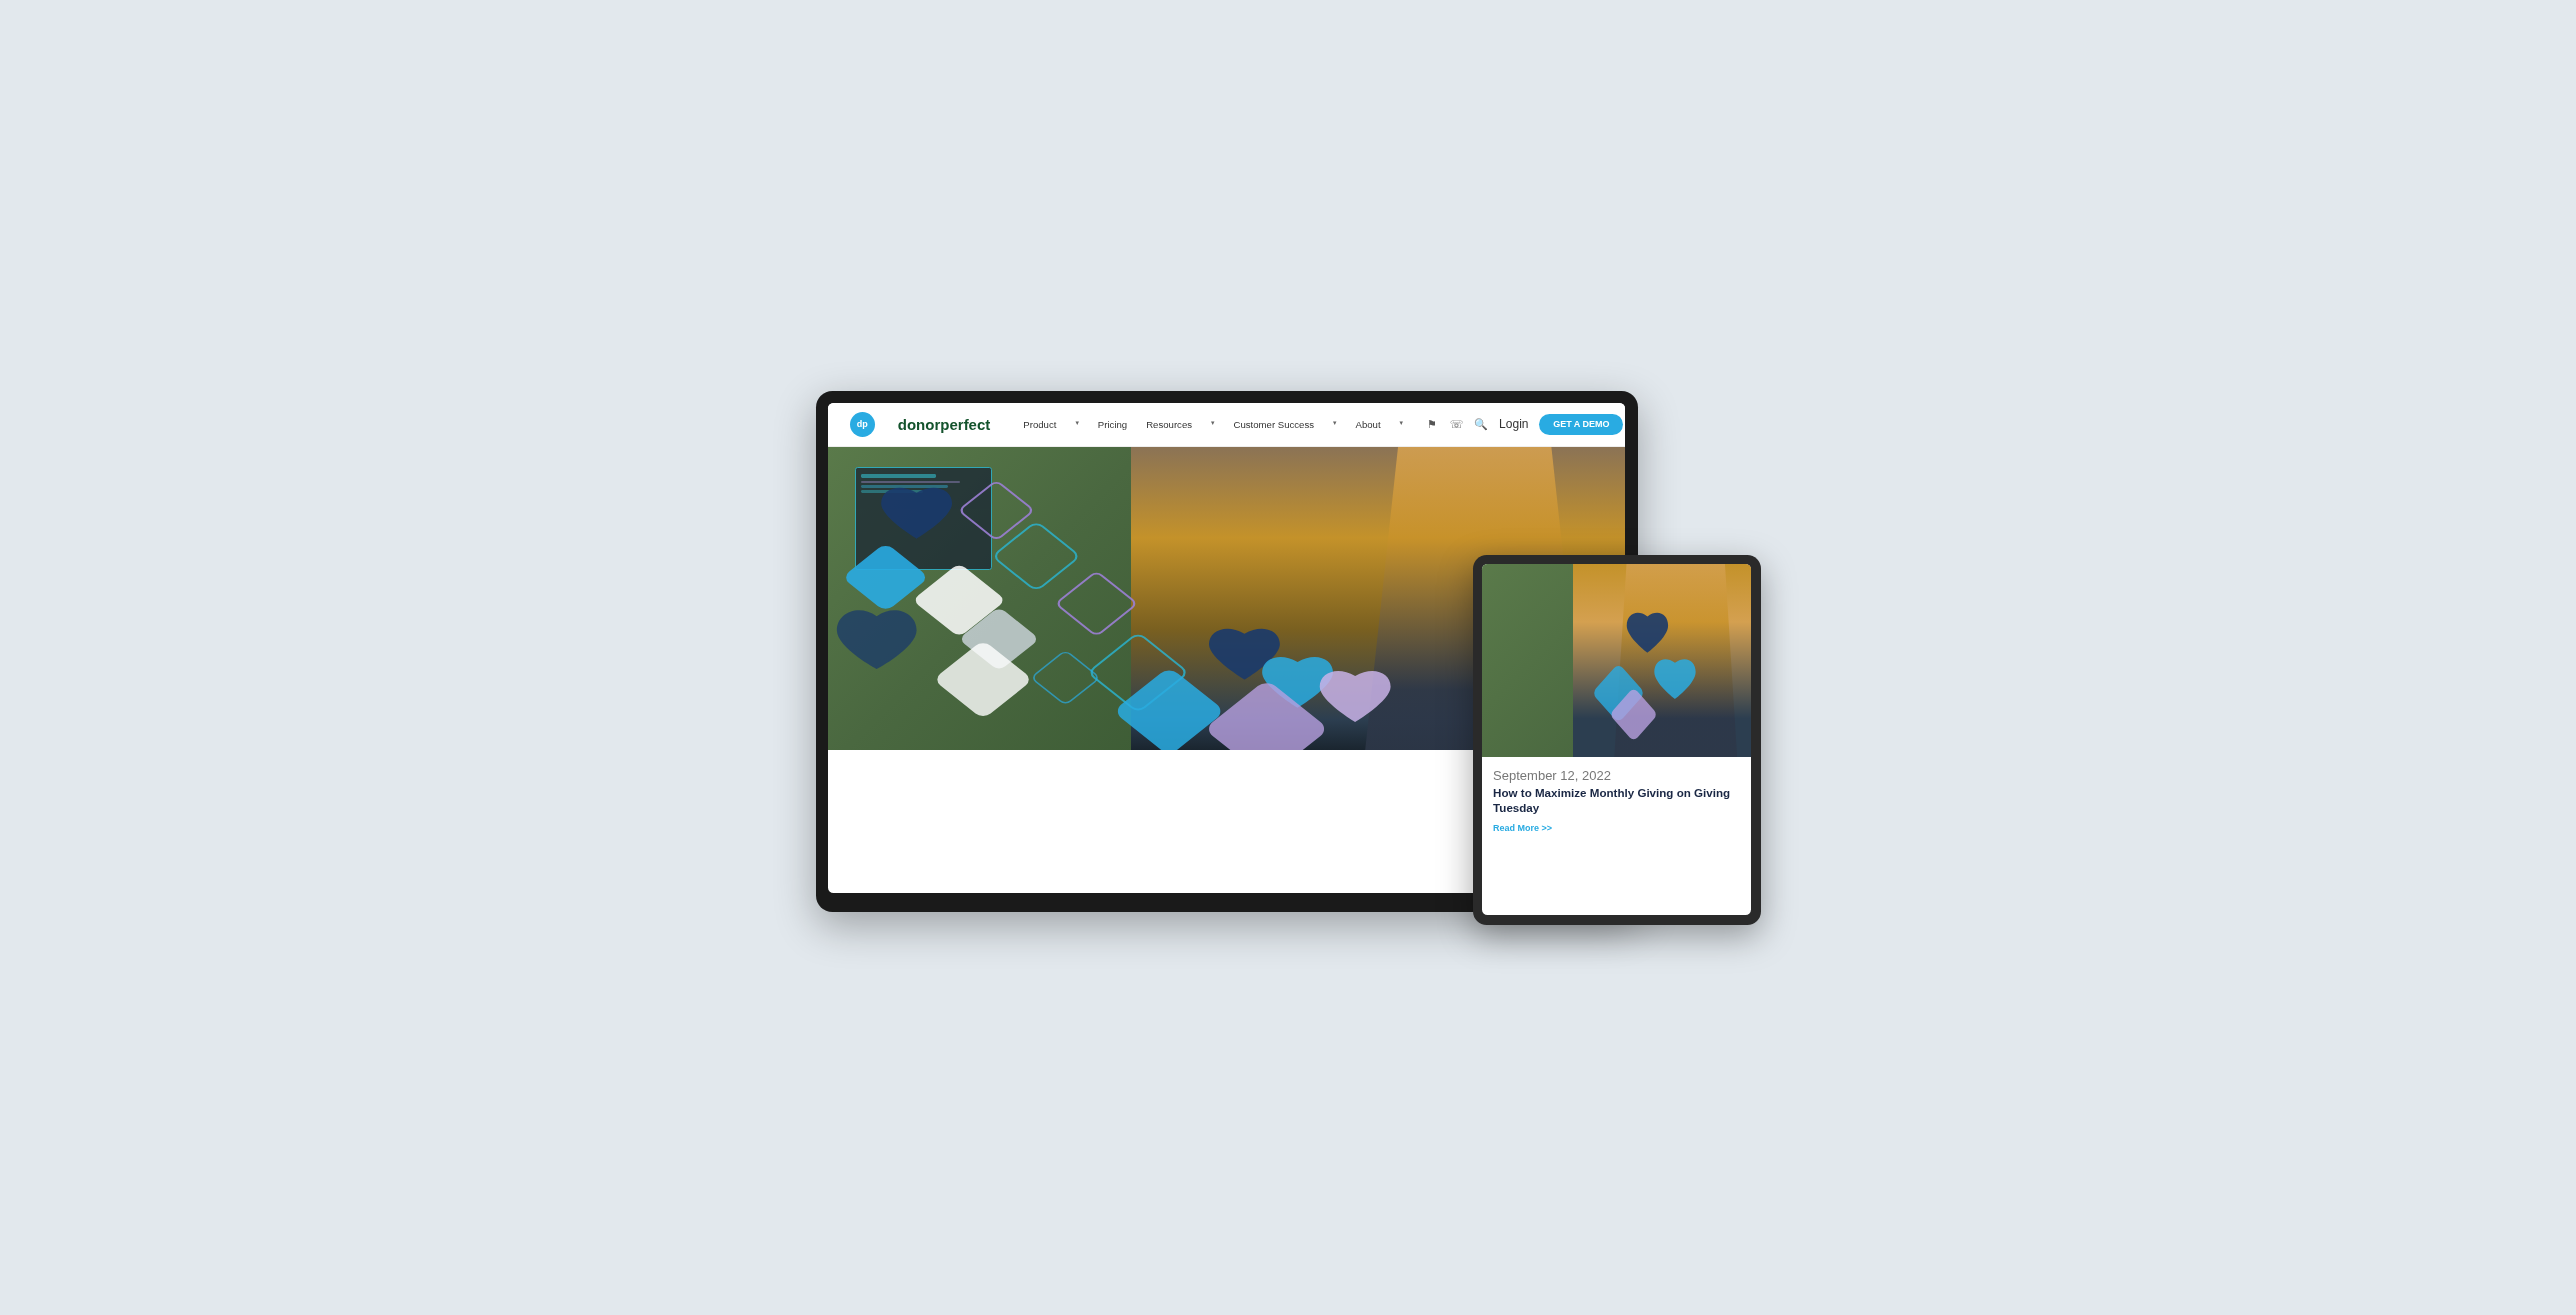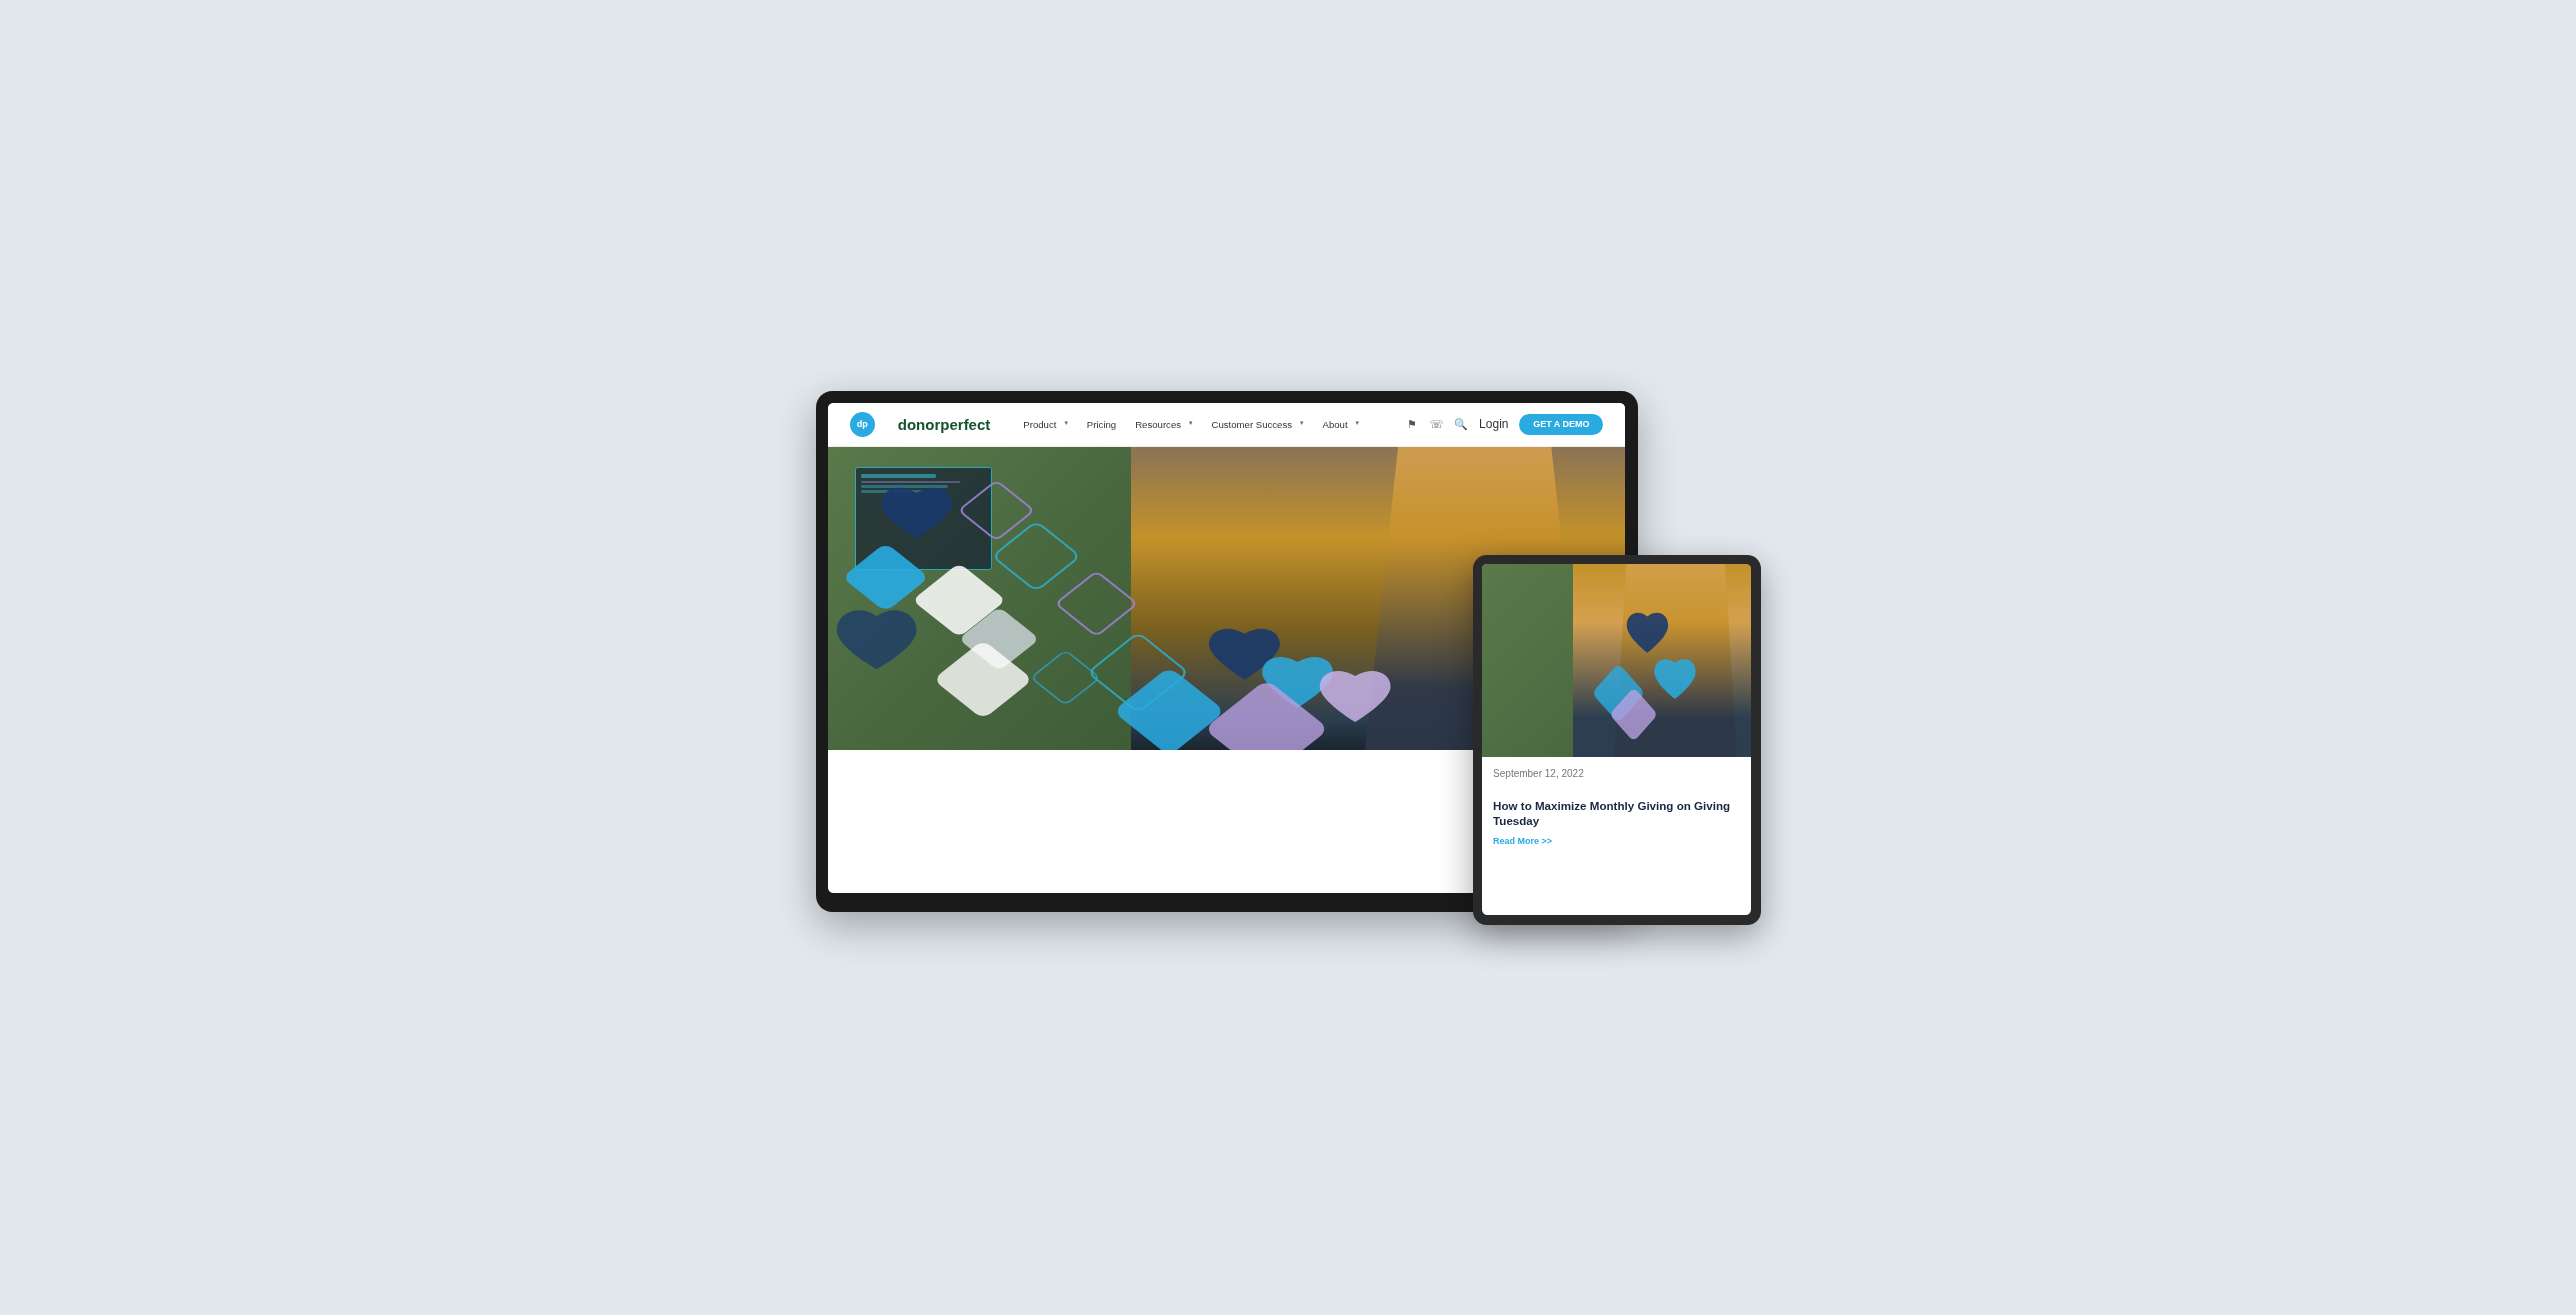--- a/index.html
+++ b/index.html
@@ -105,21 +105,21 @@
       display: flex;
       align-items: center;
       gap: 19px;
       flex: 1;
     }
 
     .nav-link {
       font-size: 9.6px;
       color: #333;
       display: flex;
-      gap: 8px;
+      gap: 19px;
       cursor: pointer;
       white-space: nowrap;
     }
 
     .nav-link .chevron {
       font-size: 6.9px;
       color: #666;
     }
 
     .nav-actions {
@@ -204,23 +204,23 @@
       background: linear-gradient(135deg, #8fad88 0%, #6b8f6b 20%, #d4a050 50%, #2c3e50 100%);
       position: relative;
     }
 
     .tablet-blog-content {
       padding: 11px;
       background: #fff;
     }
 
     .tablet-blog-date {
-      font-size: 10px;
+      font-size: 13px;
       color: #777;
-      margin-bottom: 19px;
+      margin-bottom: 2px;
     }
 
     .tablet-blog-title {
       font-size: 11.6px;
       font-weight: 700;
       color: #1a2744;
       line-height: 1.3;
       margin-bottom: 8.2px;
     }
 

